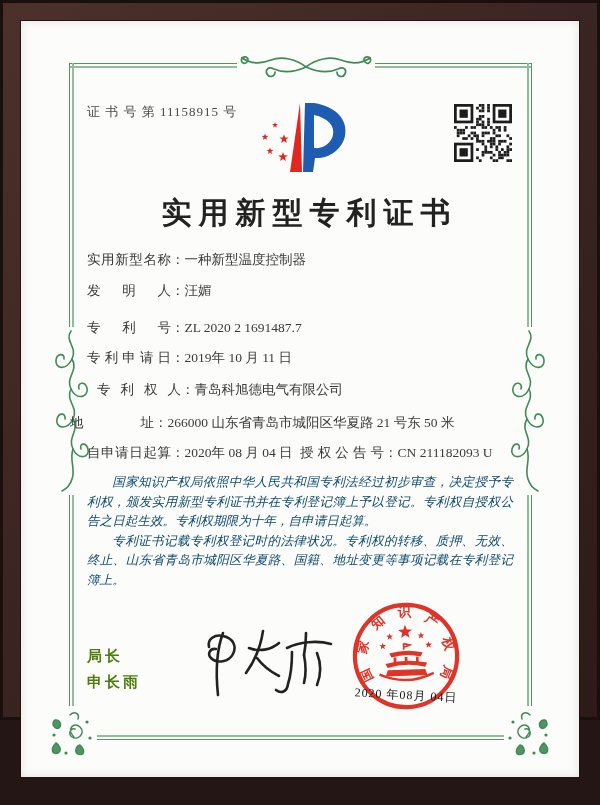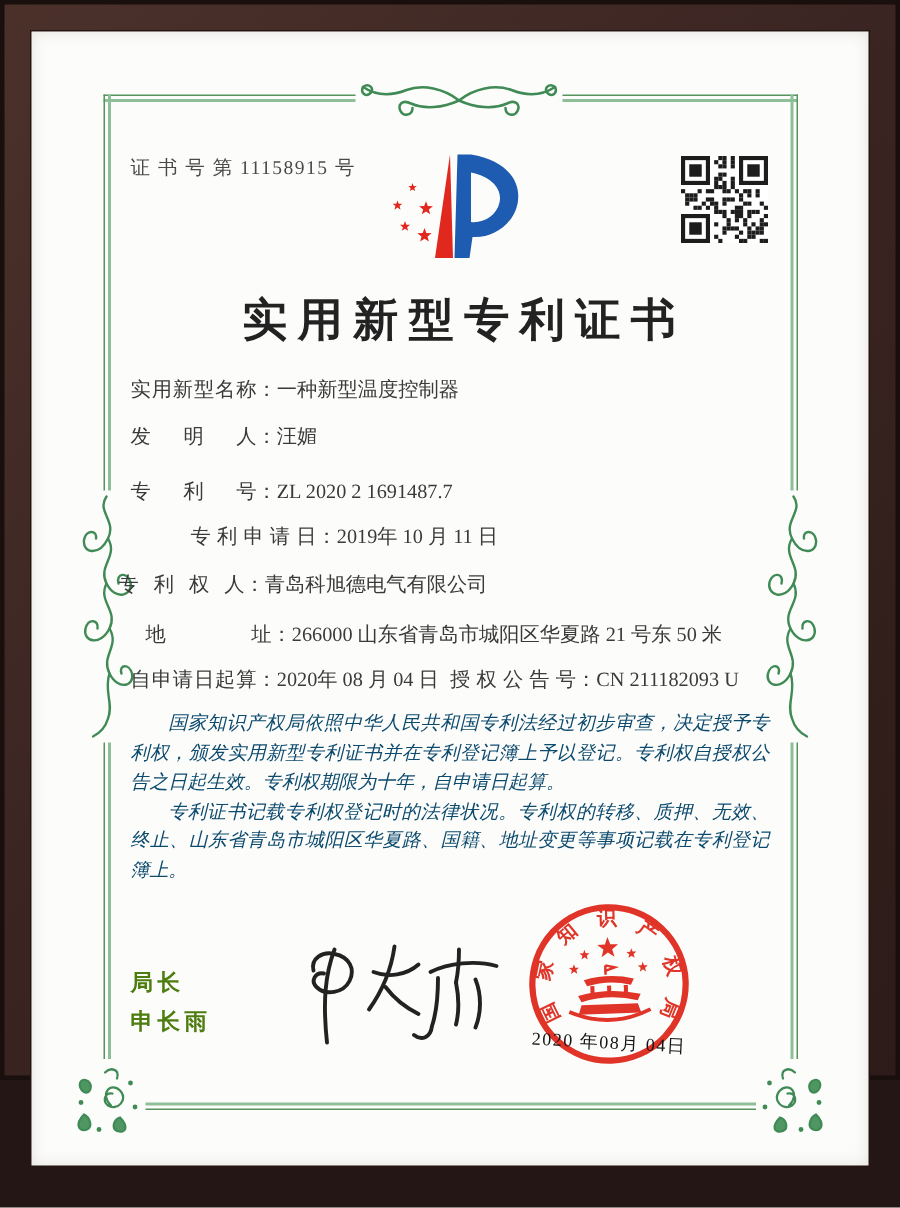--- a/index.html
+++ b/index.html
@@ -255,27 +255,27 @@
 
     <div class="abs frow" style="left:66px;top:261px;">
       <span class="flabel">发明人</span><span>：</span><span>汪媚</span>
     </div>
     <div class="abs frow" style="left:66px;top:230px;">
       <span class="flabel">实用新型名称</span><span>：</span><span>一种新型温度控制器</span>
     </div>
     <div class="abs frow" style="left:66px;top:298px;">
       <span class="flabel">专利号</span><span>：</span><span>ZL 2020 2 1691487.7</span>
     </div>
-    <div class="abs frow" style="left:66px;top:328px;margin-left:40px;">
+    <div class="abs frow" style="left:66px;top:328px;">
       <span class="flabel">专利申请日</span><span>：</span><span>2019年 10 月 11 日</span>
     </div>
-    <div class="abs frow" style="left:58px;top:360px;">
+    <div class="abs frow" style="left:76px;top:360px;">
       <span class="flabel">专利权人</span><span>：</span><span>青岛科旭德电气有限公司</span>
     </div>
-    <div class="abs frow" style="left:76px;top:393px;">
+    <div class="abs frow" style="left:49px;top:393px;">
       <span class="flabel">地址</span><span>：</span><span>266000 山东省青岛市城阳区华夏路 21 号东 50 米</span>
     </div>
     <div class="abs frow" style="left:66px;top:423px;">
       <span class="flabel">自申请日起算</span><span>：</span><span>2020年 08 月 04 日</span>
     </div>
     <div class="abs frow" style="left:279px;top:423px;">
       <span class="flabel">授权公告号</span><span>：</span><span>CN 211182093 U</span>
     </div>
 
     <div class="abs paras" style="left:66px;top:452px;width:426px;">

